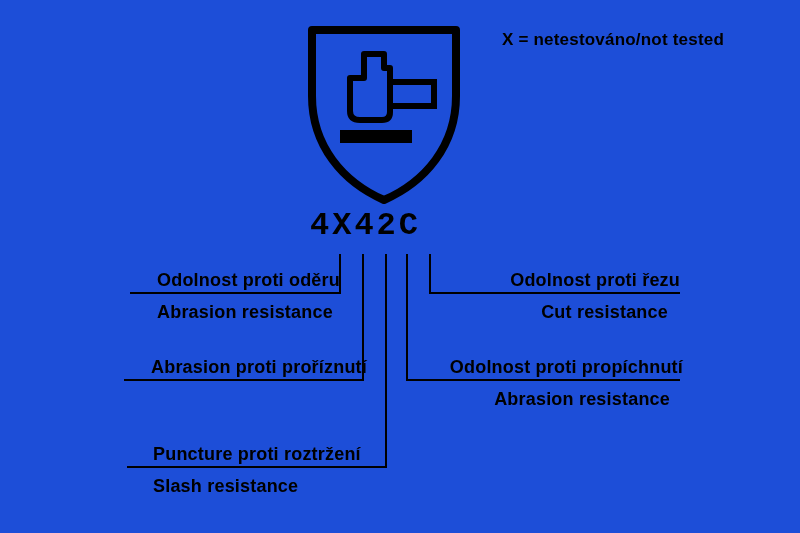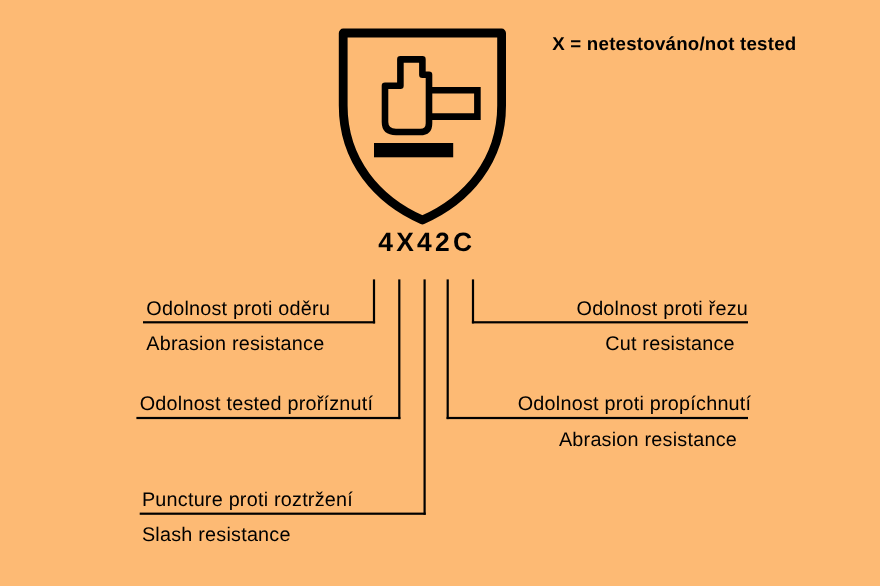--- a/index.html
+++ b/index.html
@@ -1,34 +1,34 @@
 <!DOCTYPE html>
 <html><head>
 <meta charset="utf-8">
 <style>
   html, body { margin: 0; padding: 0; background: #ffffff; }
   .canvas {
     position: relative;
     width: 800px;
     height: 533px;
-    background: #fdba74;
+    background: #1d4ed8;
     color: #000000;
     font-family: "Liberation Sans", sans-serif;
     overflow: hidden;
   }
   .shield { position: absolute; left: 306px; top: 24px; width: 156px; height: 182px; }
   .legend { position: absolute; font-size: 17px; font-weight: 700; white-space: nowrap; letter-spacing: 0.2px; }
   .code {
     position: absolute; left: 310px; top: 207px; width: 156px;
-    text-align: center; font-size: 24px; font-weight: 700; letter-spacing: 3px;
+    font-size: 32px; font-weight: 700; letter-spacing: 3px; font-family: Liberation Mono, monospace;
   }
   .line { position: absolute; background: #000000; }
   .vline { width: 2px; }
   .hline { height: 2px; }
-  .label { position: absolute; font-size: 18px; font-weight: 400; white-space: nowrap; letter-spacing: 0.2px; }
+  .label { position: absolute; font-size: 18px; font-weight: 700; white-space: nowrap; letter-spacing: 0.2px; margin-left: 24px; }
   .r { text-align: left; }
 </style>
 </head>
 <body>
 
 <div class="canvas">
 
   <svg class="shield" viewBox="0 0 156 182" xmlns="http://www.w3.org/2000/svg" aria-hidden="true">
     <path d="M6 6 H150 V72 C150 122 119 158 78 176 C37 158 6 122 6 72 Z" fill="none" stroke="#000000" stroke-width="8" stroke-linejoin="round"></path>
     <path d="M58 30 L78 30 L78 44 L84 44 L84 88 Q84 96 76 96 L54 96 Q44 96 44 87 L44 54 L58 54 Z" fill="none" stroke="#000000" stroke-width="6" stroke-linejoin="round"></path>
@@ -51,21 +51,21 @@
   <div class="line hline" style="left:124px; top:379px; width:240px"></div>
   <div class="line hline" style="left:406px; top:379px; width:274px"></div>
   <div class="line hline" style="left:127px; top:466px; width:260px"></div>
 
   <div class="label" style="left:133px; top:270px">Odolnost proti oděru</div>
   <div class="label" style="left:133px; top:302px">Abrasion resistance</div>
 
   <div class="label r" style="right:120px; top:270px">Odolnost proti řezu</div>
   <div class="label r" style="right:132px; top:302px">Cut resistance</div>
 
-  <div class="label" style="left:127px; top:357px">Odolnost tested proříznutí</div>
+  <div class="label" style="left:127px; top:357px">Abrasion proti proříznutí</div>
 
   <div class="label r" style="right:117px; top:357px">Odolnost proti propíchnutí</div>
   <div class="label r" style="right:130px; top:389px">Abrasion resistance</div>
 
   <div class="label" style="left:129px; top:444px">Puncture proti roztržení</div>
   <div class="label" style="left:129px; top:476px">Slash resistance</div>
 
 </div>
 
 </body></html>

